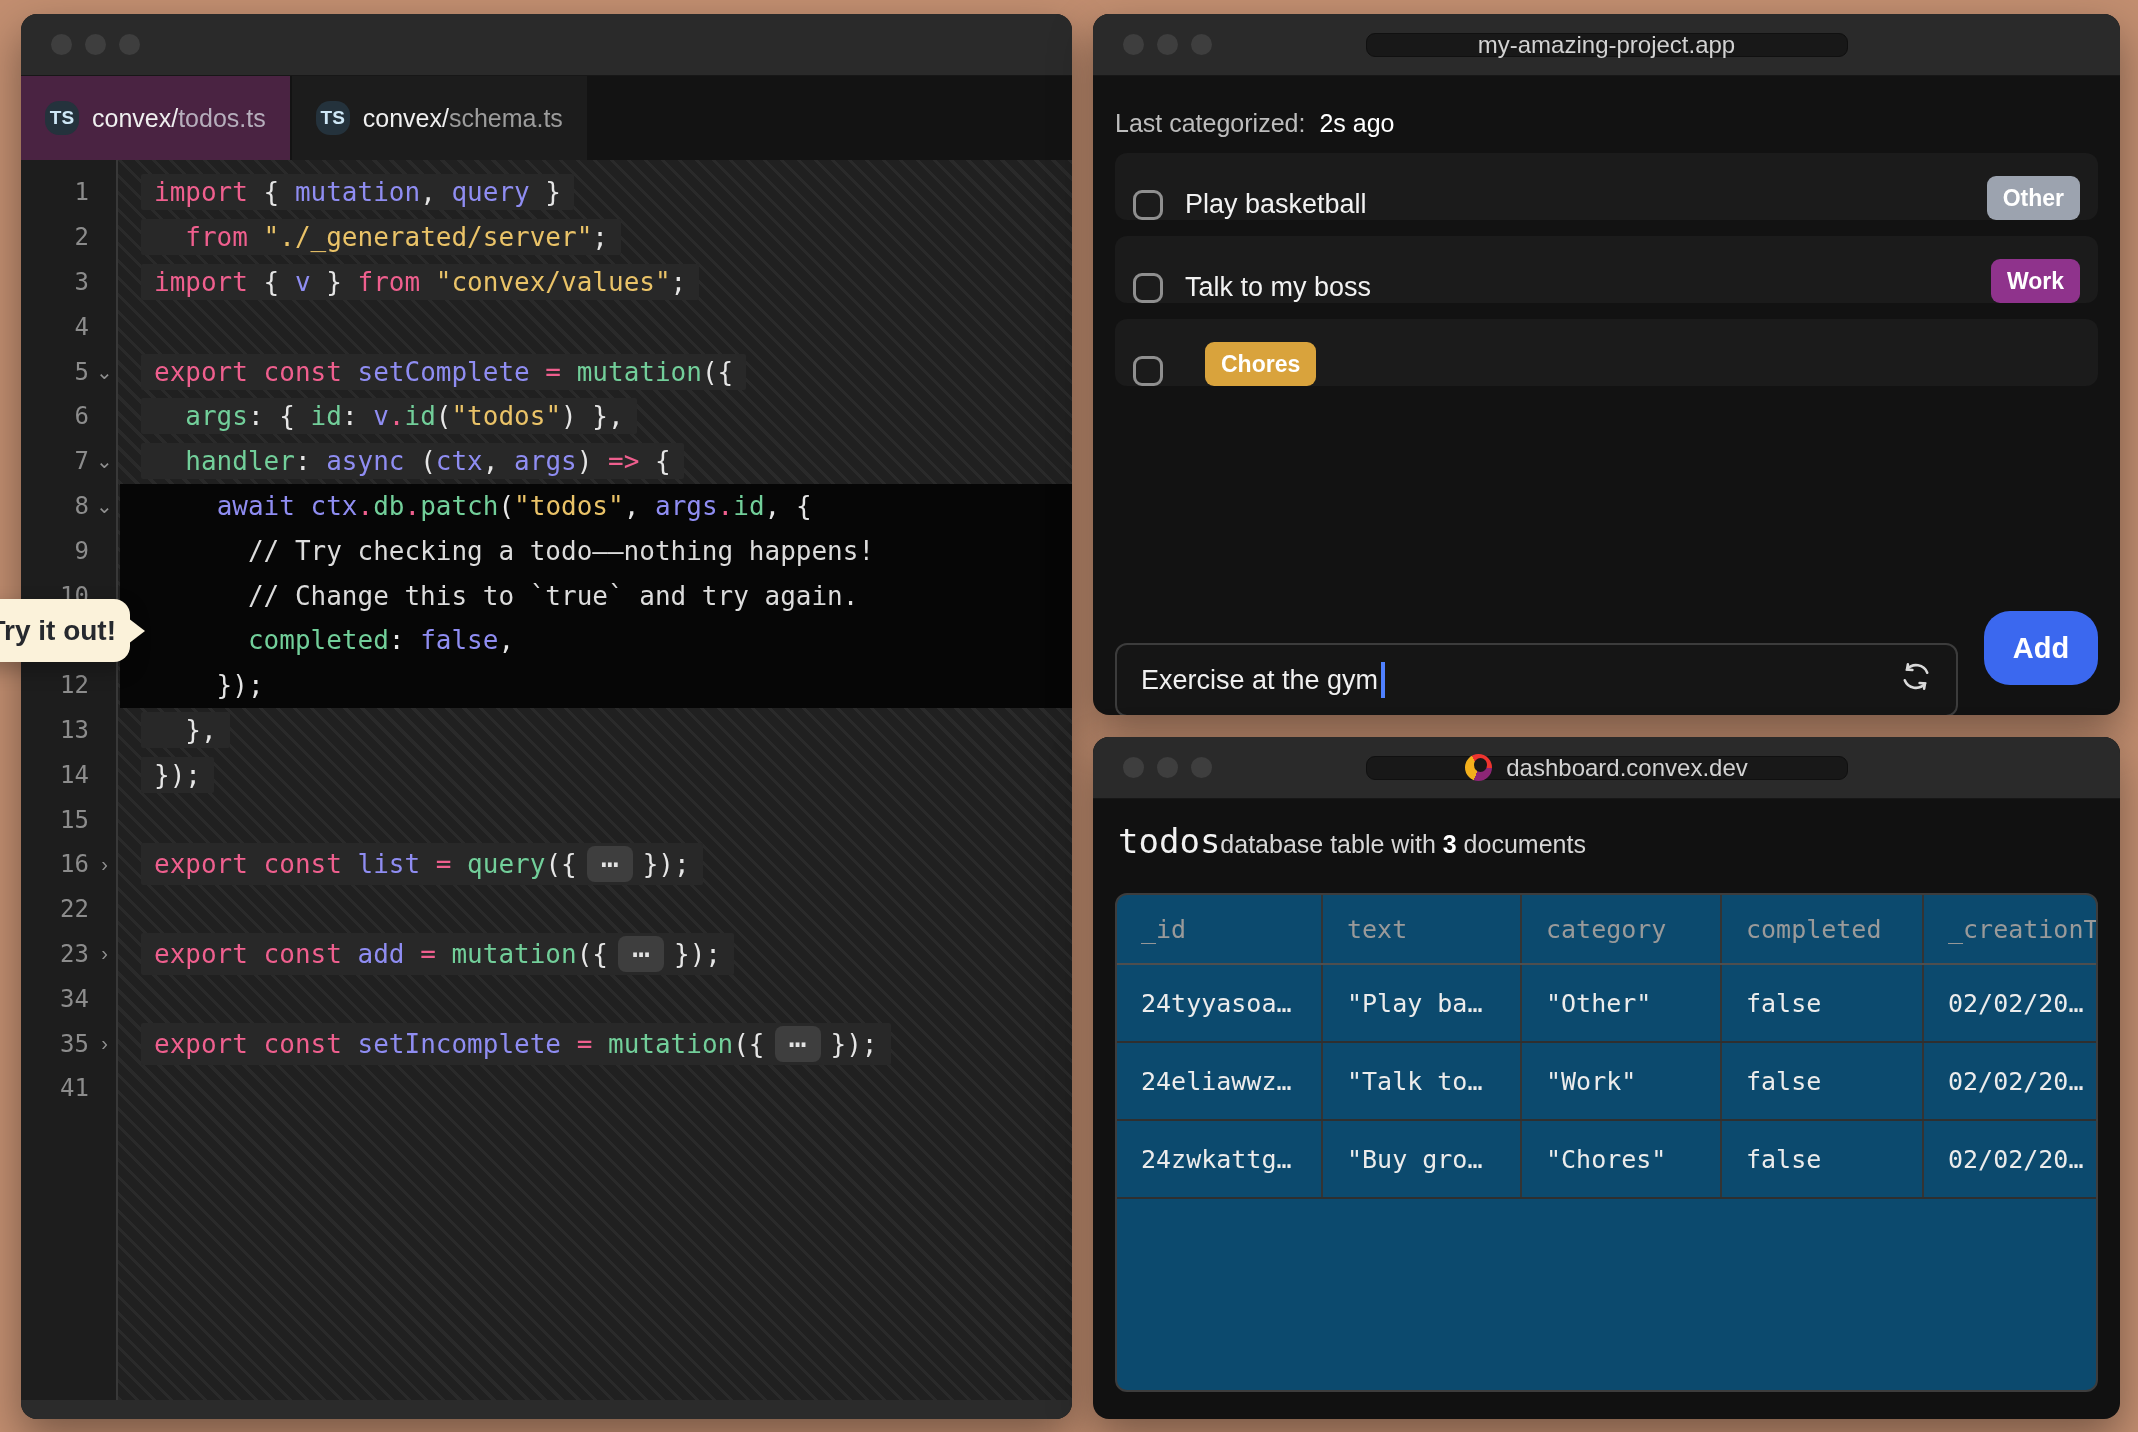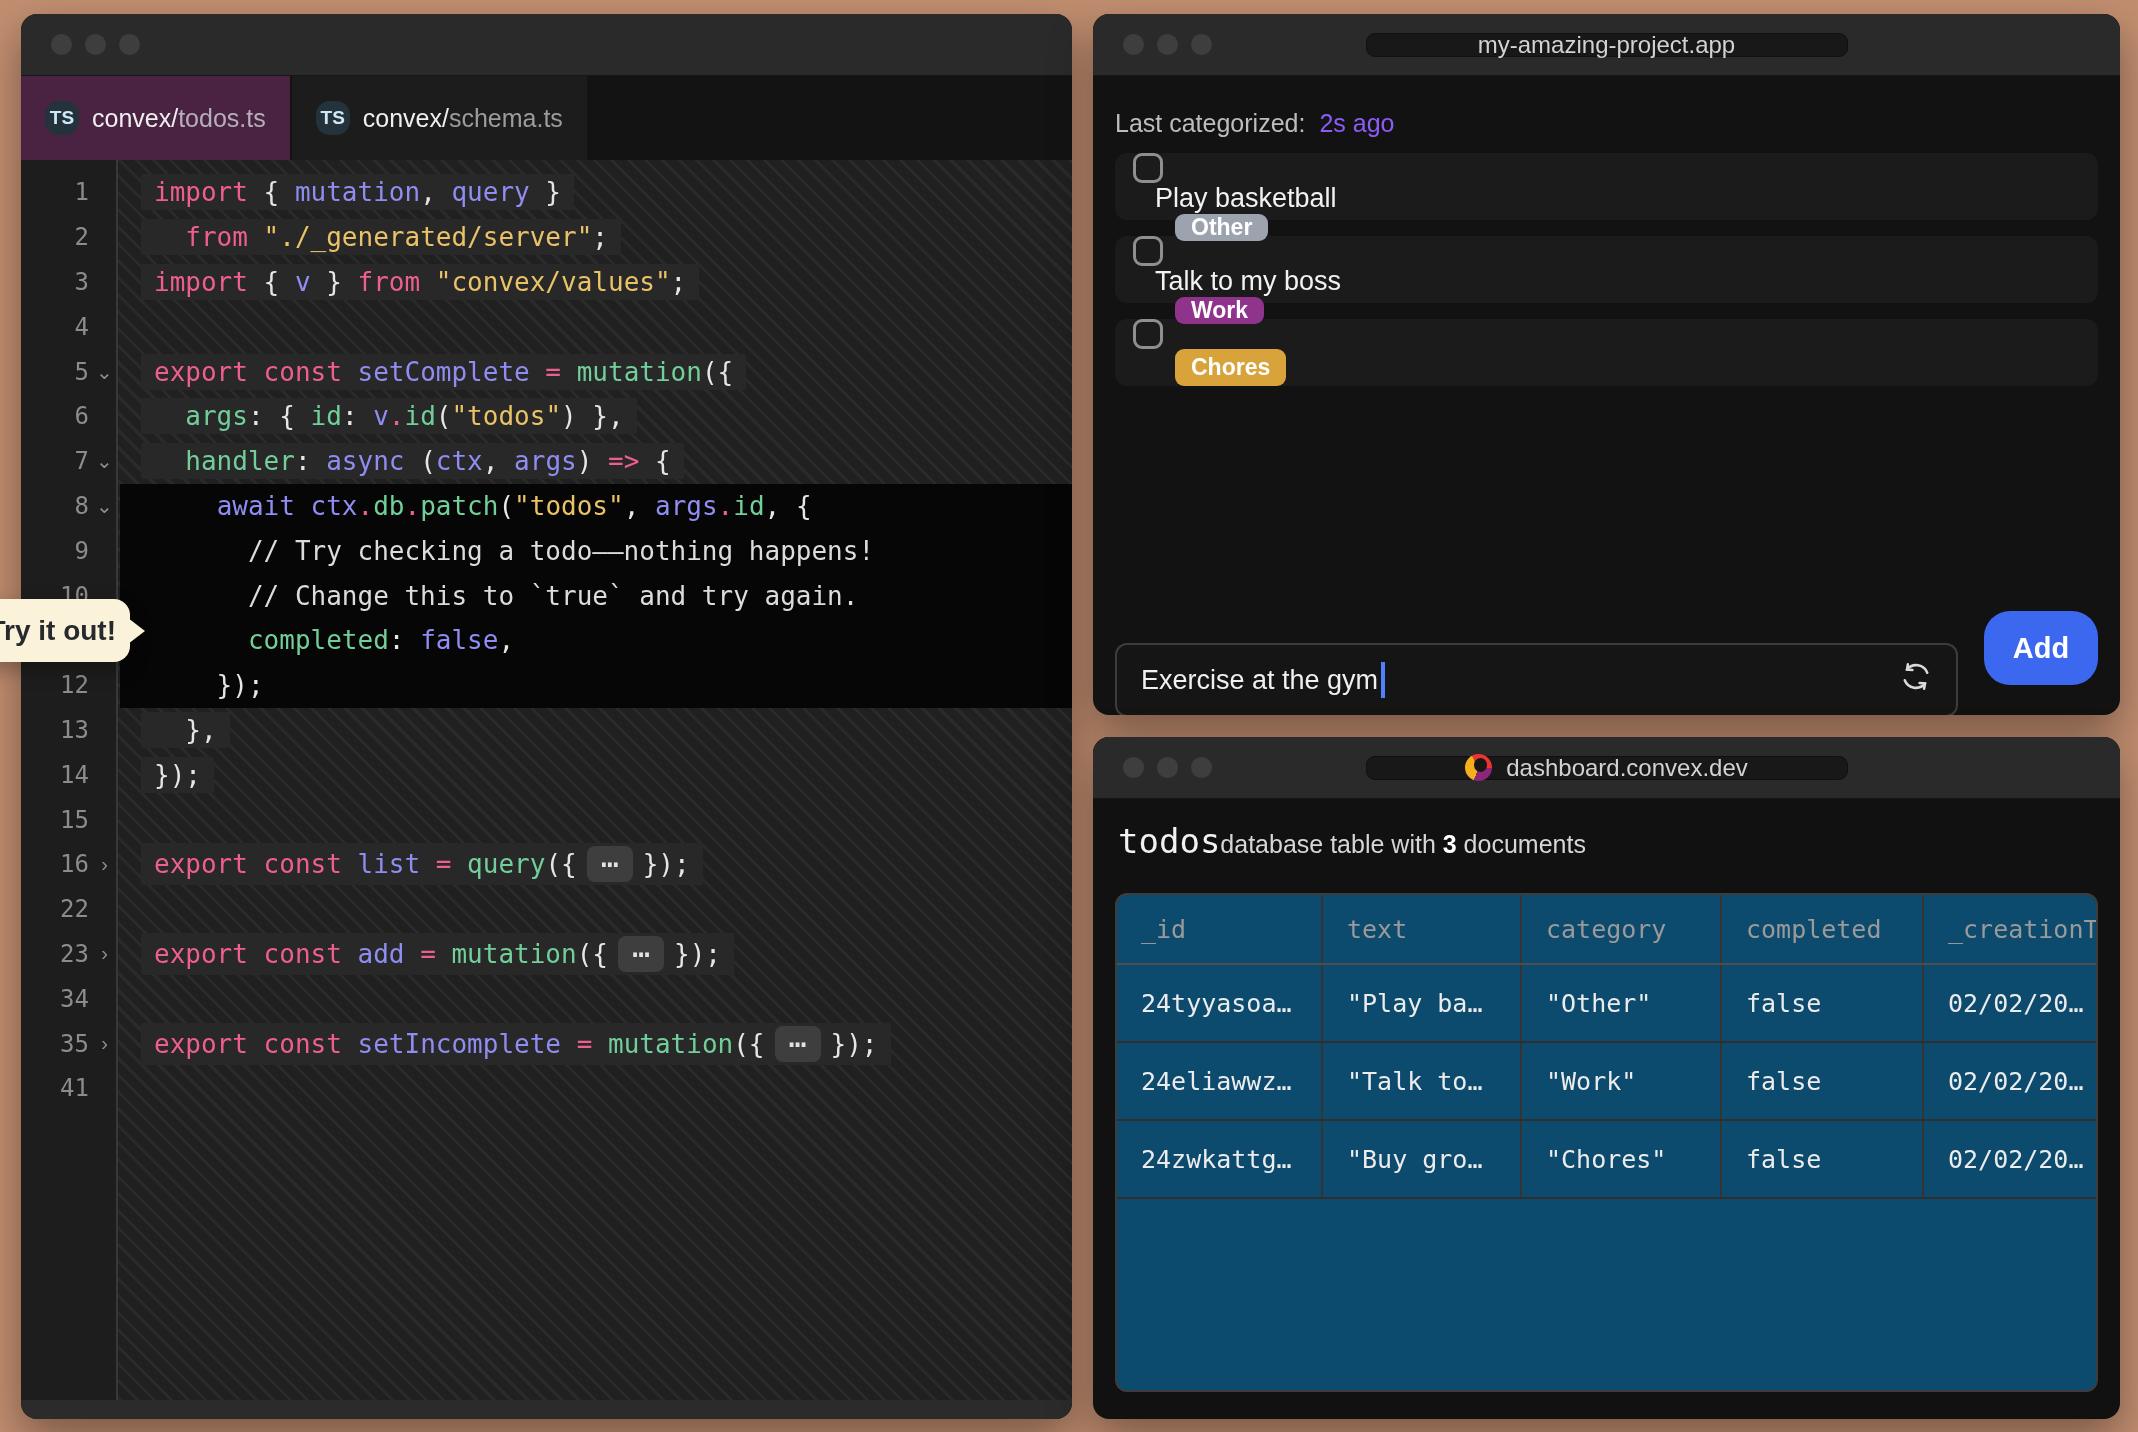--- a/index.html
+++ b/index.html
@@ -45,23 +45,23 @@
   .fold-chip{display:inline-flex;align-items:center;justify-content:center;width:46px;height:36px;background:#3e3e3e;border-radius:8px;margin:0 10px;color:#e3e3e3;font-size:30px;line-height:1;}
   .statusbar{position:absolute;left:0;right:0;bottom:0;height:19px;background:#2b2b2b;}
 
   
   .tooltip{position:absolute;left:-34px;top:599px;width:164px;height:63px;background:#fbf2da;border-radius:16px;z-index:60;display:flex;align-items:center;justify-content:flex-end;padding-right:14px;font-size:28px;font-weight:bold;color:#26292e;box-shadow:0 8px 20px rgba(0,0,0,.28);}
   .tooltip::after{content:'';position:absolute;right:-15px;top:50%;transform:translateY(-50%);border-top:13px solid transparent;border-bottom:13px solid transparent;border-left:17px solid #fbf2da;}
 
   
   #todoapp{left:1093px;top:14px;width:1027px;height:701px;background:#121212;}
   .lastcat{margin:33px 22px 0;font-size:25px;color:#bdbdbd;}
-  .lastcat .val{color:#8b5cf6;margin-left:14px;}
+  .lastcat .val{color:#ffffff;margin-left:14px;}
   .todo-rows{margin:15px 22px 0;}
-  .todo-row{height:67px;background:#1b1b1b;border-radius:12px;margin-bottom:16px;display:flex;align-items:flex-start;padding:0 18px;flex-direction:column;}
+  .todo-row{height:67px;background:#1b1b1b;border-radius:12px;margin-bottom:16px;display:flex;align-items:flex-end;padding:0 18px;}
   .cbx{width:30px;height:30px;border:3px solid #8f8f8f;border-radius:9px;flex:0 0 auto;}
   .todo-label{margin-left:22px;font-size:27px;color:#f2f2f2;flex:1;}
   .badge{height:44px;display:flex;align-items:center;padding:0 16px;border-radius:9px;color:#fff;font-size:23px;font-weight:600;margin-left:42px;}
   .input-row-input{position:absolute;left:22px;top:629px;width:843px;height:74px;border:2px solid #3c3c3c;border-radius:12px;background:#151515;display:flex;align-items:center;padding:0 24px;font-size:27px;color:#f0f0f0;}
   .caret{display:inline-block;width:4px;height:36px;background:#4f80ff;margin-left:3px;}
   .sync{position:absolute;right:22px;top:50%;transform:translateY(-50%);}
   .add-btn{position:absolute;right:22px;top:597px;width:114px;height:74px;background:var(--blue);border:none;border-radius:26px;color:#fff;font-size:29px;font-weight:bold;font-family:"Liberation Sans",sans-serif;}
 
   
   #dashboard{left:1093px;top:737px;width:1027px;height:682px;background:#111111;}

